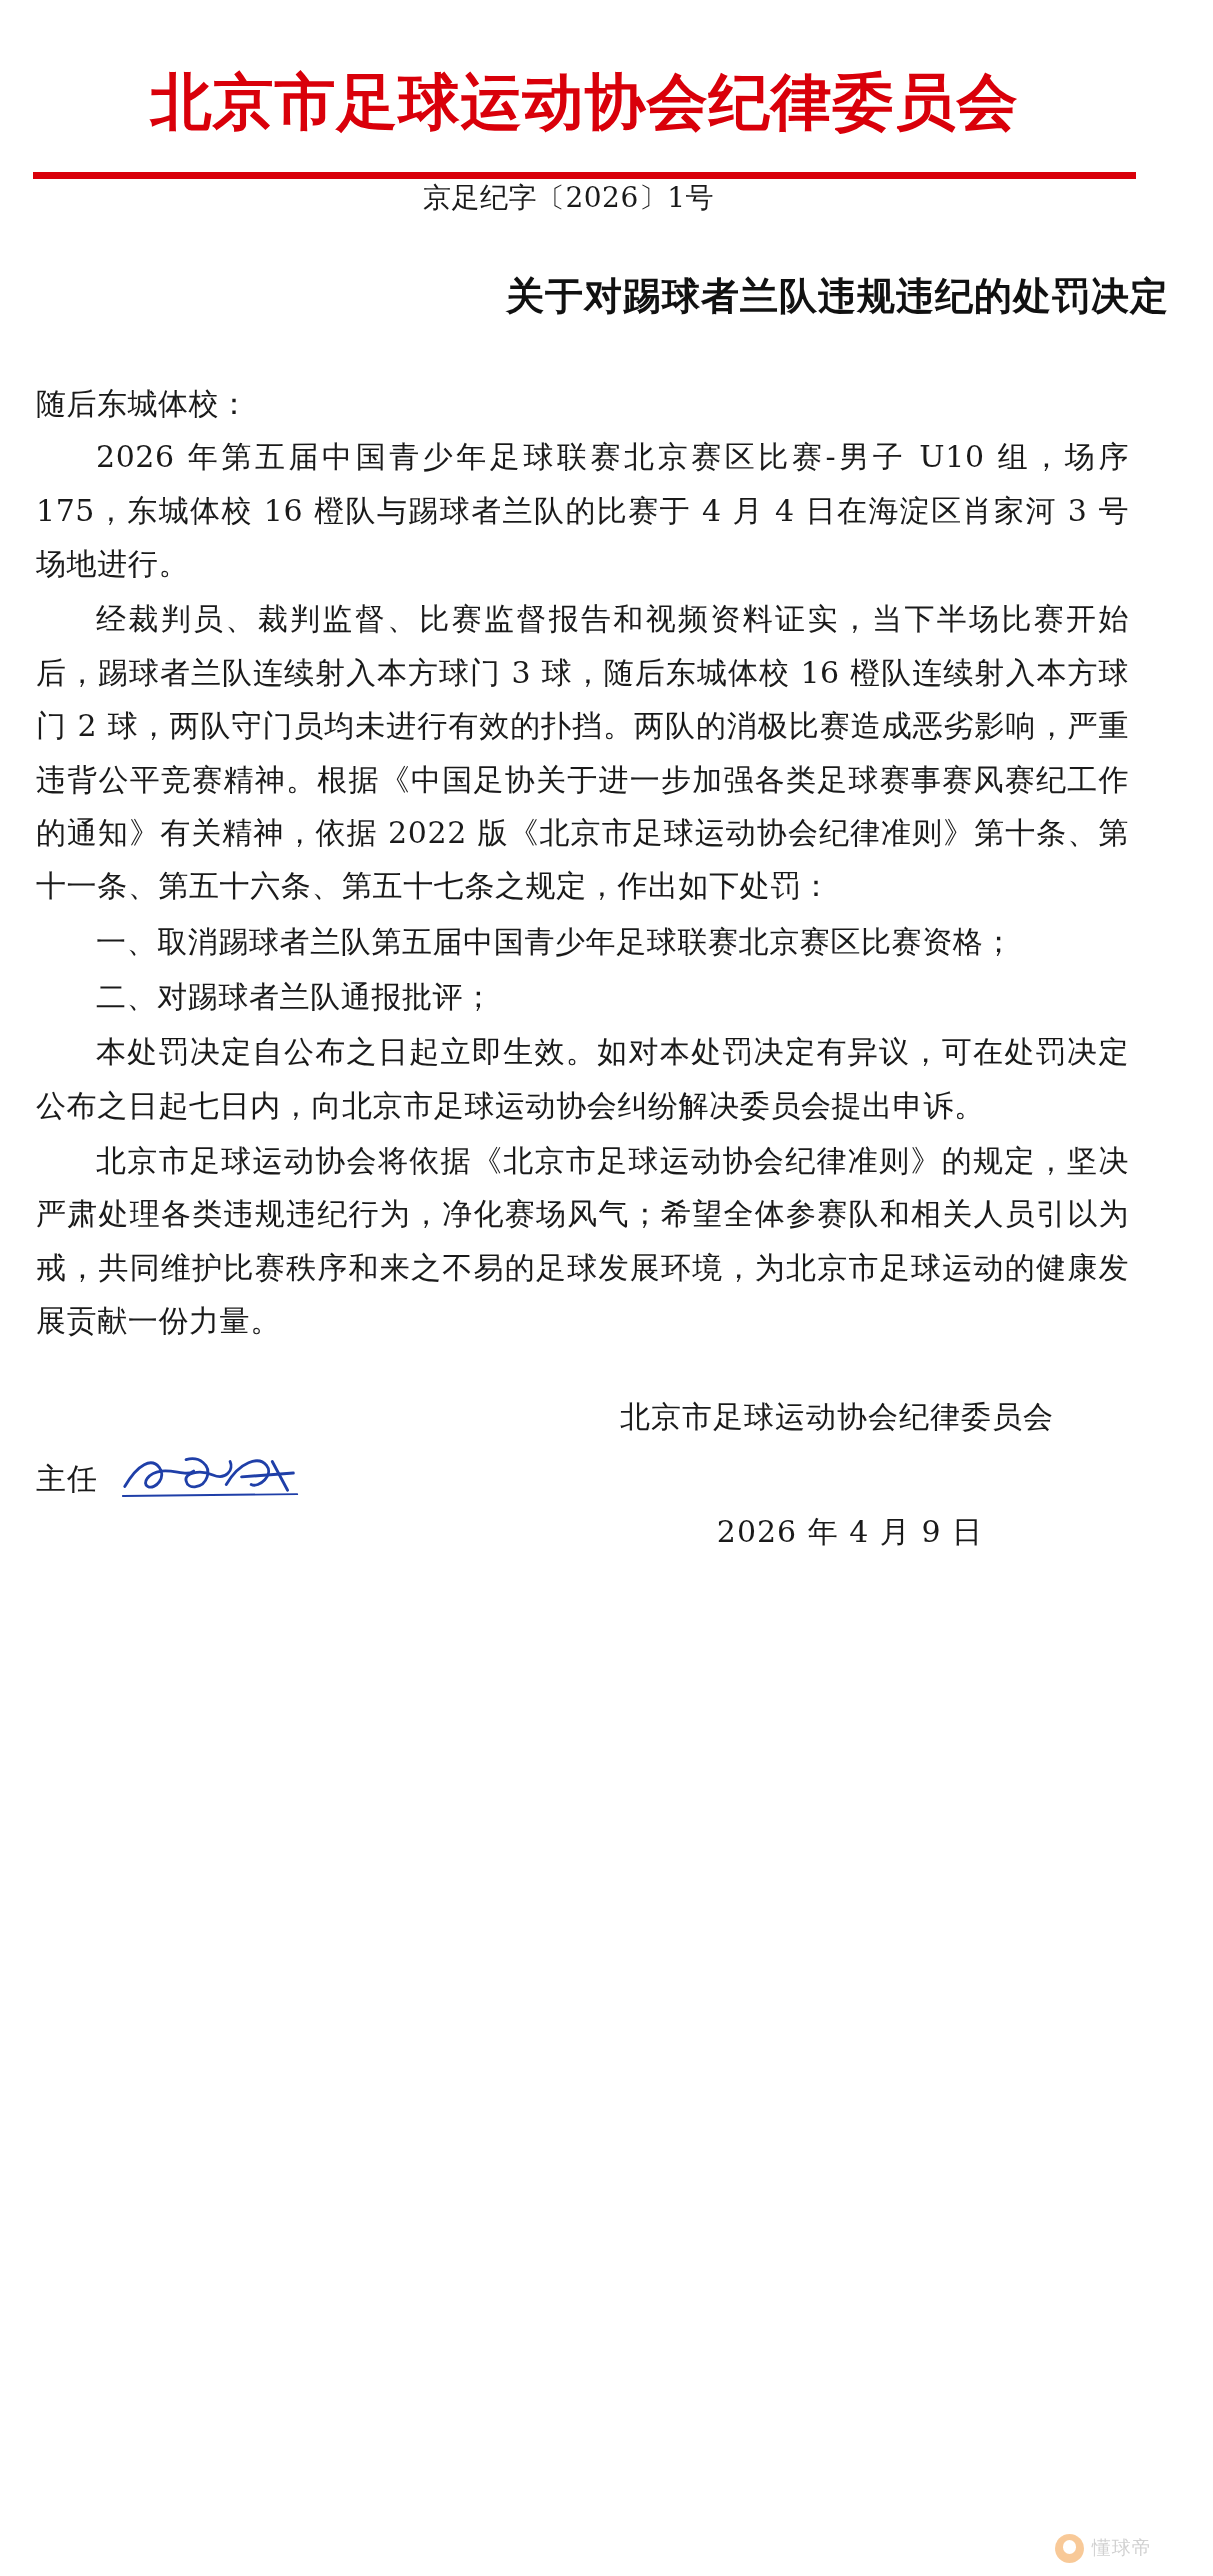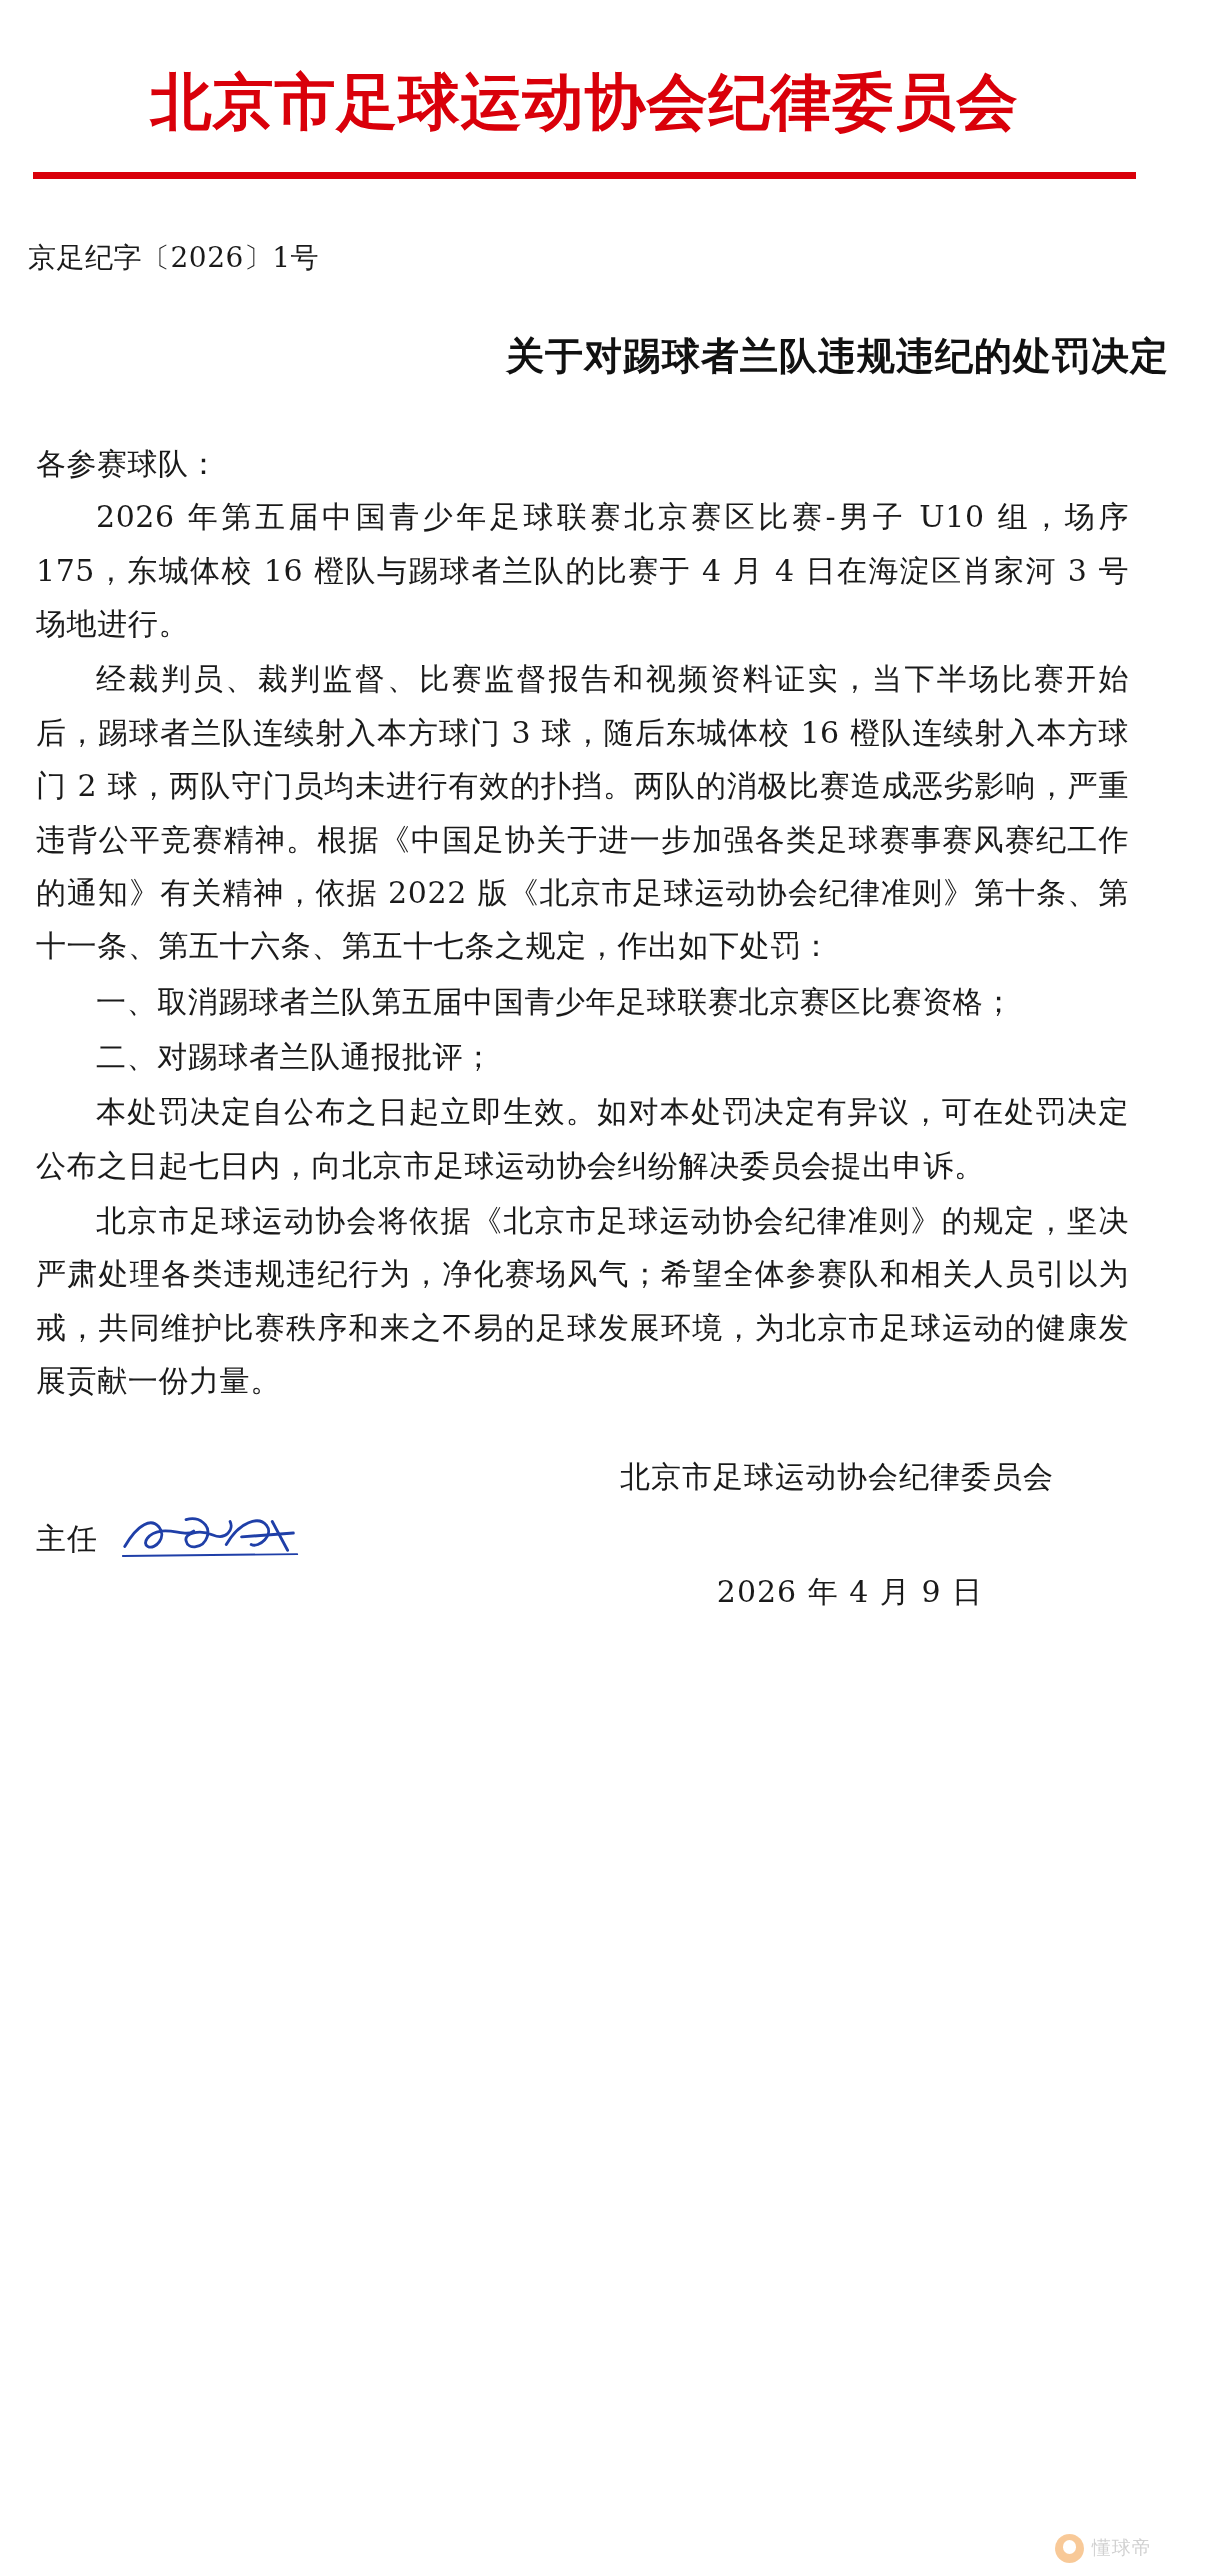--- a/index.html
+++ b/index.html
@@ -34,23 +34,22 @@
     letter-spacing: 1px;
     line-height: 1.15;
     white-space: nowrap;
   }
   .masthead-rule {
     margin: 35px 33px 0 33px;
     height: 6.7px;
     background: #d9000a;
   }
   .docnum-row {
-    margin-top: 60px;
     padding-right: 60px;
-    text-align: left;
+    text-align: center;
     font-size: 28px;
     letter-spacing: 0.5px;
     color: #1a1a1a;
     padding-left: 28px;
   }
   .doc-title {
     margin-top: 54px;
     text-align: right;
     font-size: 38px;
     font-weight: bold;
@@ -157,21 +156,21 @@
     <div class="masthead-title">北京市足球运动协会纪律委员会</div>
   </div>
   <div class="masthead-rule"></div>
 
   <div class="docnum-row">京足纪字〔2026〕1号</div>
 
   <div class="doc-title">关于对踢球者兰队违规违纪的处罚决定</div>
 
   <div class="body-wrap">
 
-    <div class="salutation">各参赛球队：</div>
+    <div class="salutation">随后东城体校：</div>
 
     <p class="para">2026 年第五届中国青少年足球联赛北京赛区比赛-男子 U10 组，场序 175，东城体校 16 橙队与踢球者兰队的比赛于 4 月 4 日在海淀区肖家河 3 号场地进行。</p>
     <p class="para">经裁判员、裁判监督、比赛监督报告和视频资料证实，当下半场比赛开始后，踢球者兰队连续射入本方球门 3 球，随后东城体校 16 橙队连续射入本方球门 2 球，两队守门员均未进行有效的扑挡。两队的消极比赛造成恶劣影响，严重违背公平竞赛精神。根据《中国足协关于进一步加强各类足球赛事赛风赛纪工作的通知》有关精神，依据 2022 版《北京市足球运动协会纪律准则》第十条、第十一条、第五十六条、第五十七条之规定，作出如下处罚：</p>
     <p class="para">一、取消踢球者兰队第五届中国青少年足球联赛北京赛区比赛资格；</p>
     <p class="para">二、对踢球者兰队通报批评；</p>
     <p class="para">本处罚决定自公布之日起立即生效。如对本处罚决定有异议，可在处罚决定公布之日起七日内，向北京市足球运动协会纠纷解决委员会提出申诉。</p>
     <p class="para">北京市足球运动协会将依据《北京市足球运动协会纪律准则》的规定，坚决严肃处理各类违规违纪行为，净化赛场风气；希望全体参赛队和相关人员引以为戒，共同维护比赛秩序和来之不易的足球发展环境，为北京市足球运动的健康发展贡献一份力量。</p>
 
     <div class="sign-block">
       <div class="sign-org">北京市足球运动协会纪律委员会</div>

